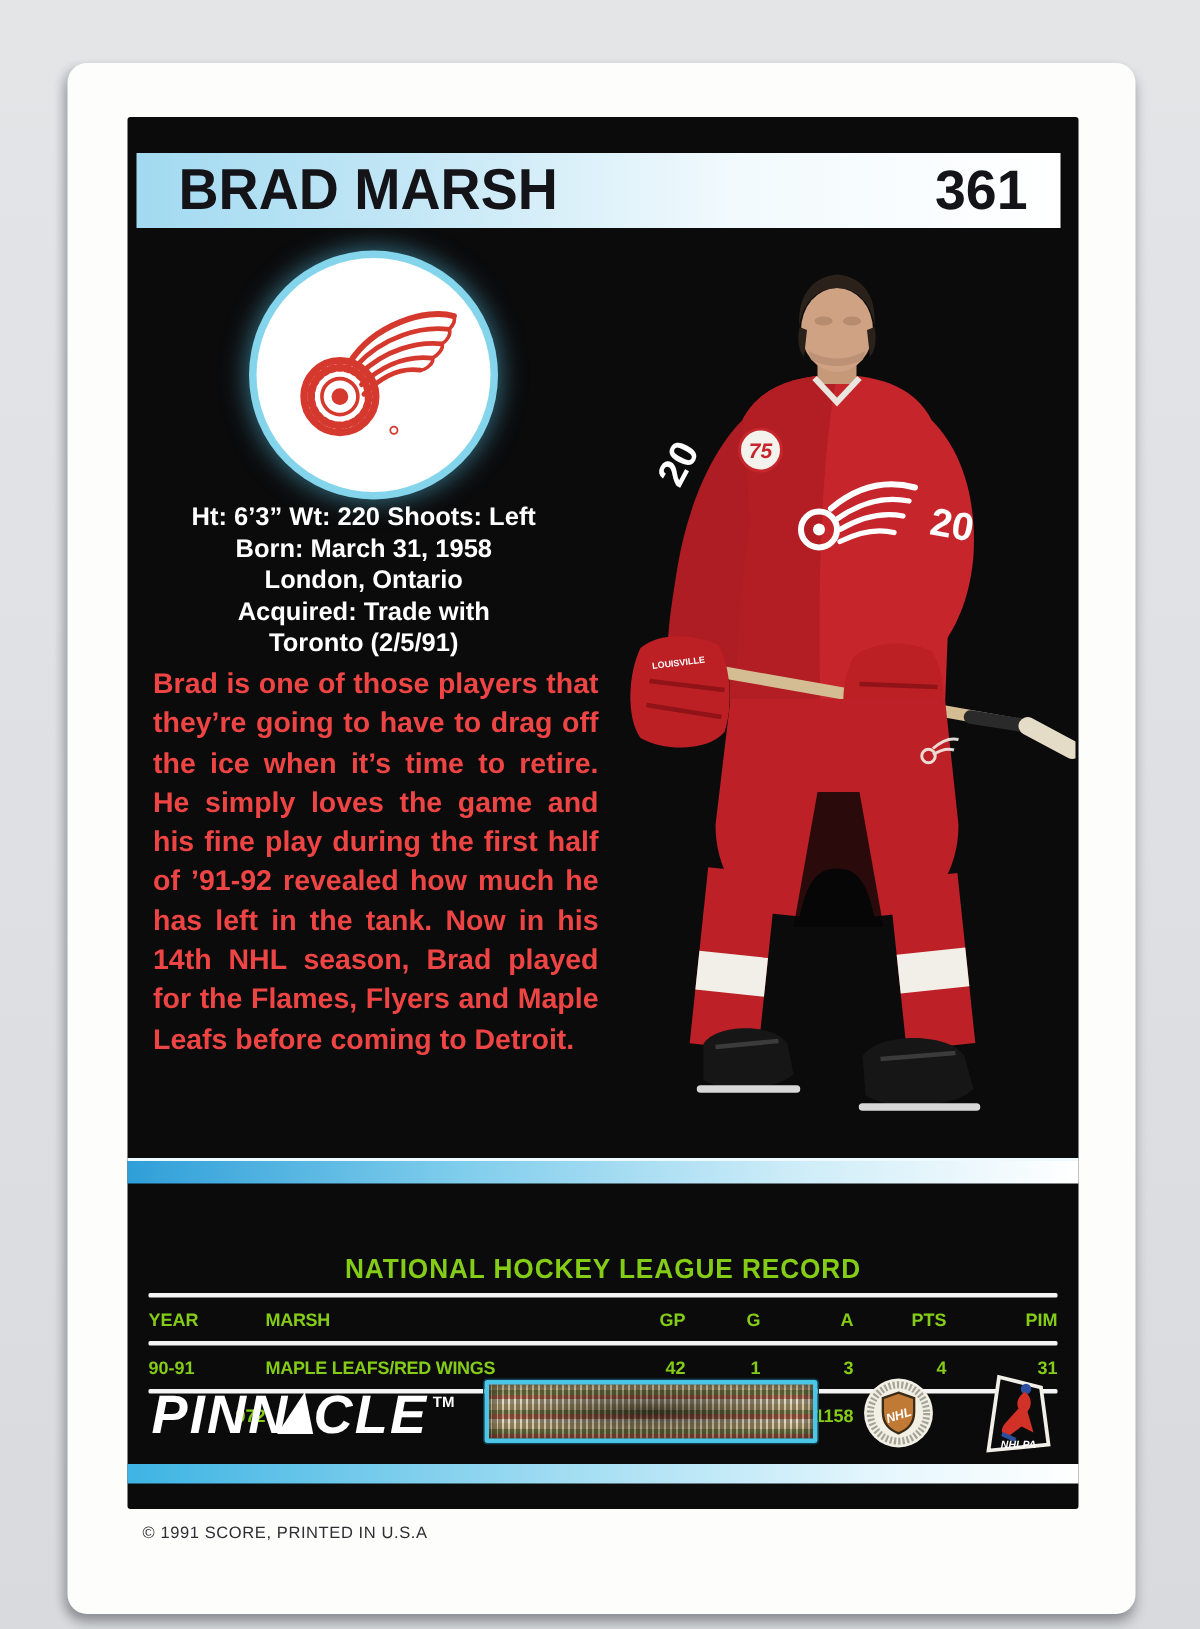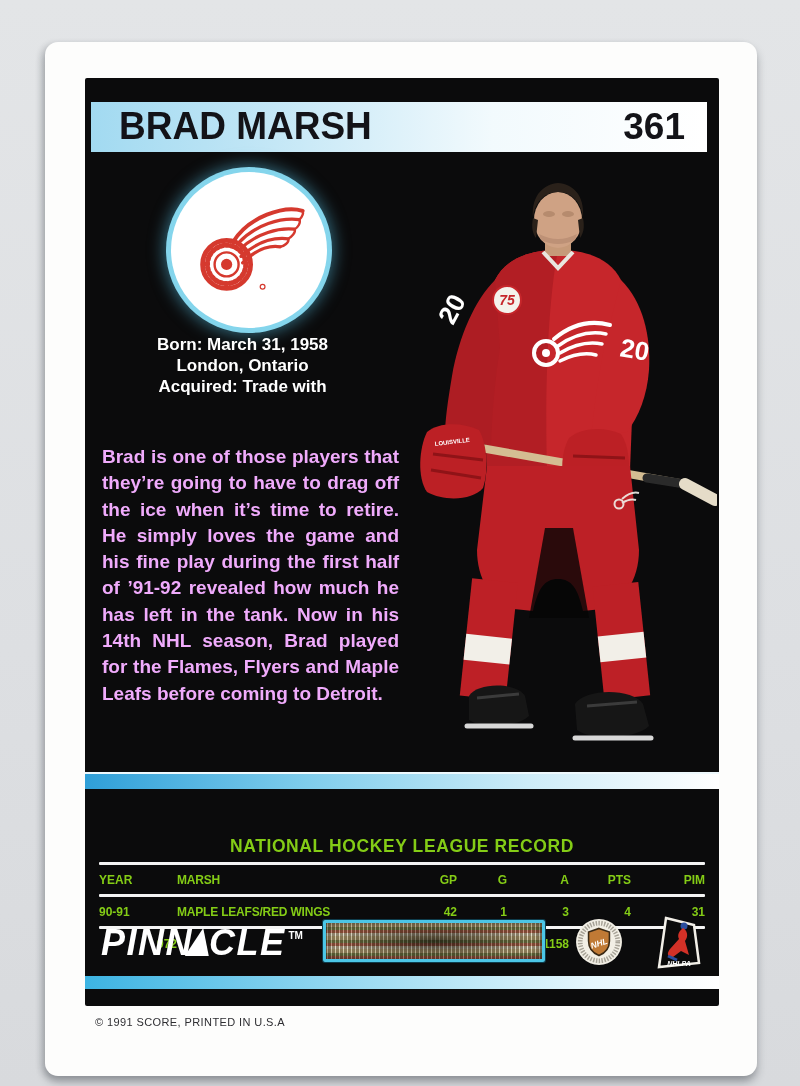--- a/index.html
+++ b/index.html
@@ -39,21 +39,21 @@
     display:flex;align-items:center;justify-content:center;
   }
   
   .bio{
     position:absolute;left:0;top:256px;width:315px;text-align:center;
     color:#fff;font-weight:bold;font-size:17px;line-height:21px;
   }
   
   .summary{
     position:absolute;left:17px;top:366px;width:297px;
-    color:#f0abfc;font-weight:bold;font-size:19px;line-height:26.3px;
+    color:#ef4444;font-weight:bold;font-size:19px;line-height:26.3px;
     text-align:justify;margin:0;
   }
   
   .photo{position:absolute;left:312px;top:70px;width:320px;height:625px;}
   
   .divider{
     position:absolute;left:0;top:694px;width:634px;height:17px;
     background:linear-gradient(90deg,#2f9fd8 0%,#7fcdec 35%,#cdecf8 70%,#ffffff 100%);
     border-top:2px solid #eef9fd;box-sizing:border-box;
   }
@@ -128,23 +128,25 @@
           <circle cx="52" cy="88" r="30" stroke-width="6"></circle>
           <circle cx="52" cy="88" r="24" stroke-width="6.5" stroke-dasharray="2.6 3.6"></circle>
           <circle cx="52" cy="88" r="15" stroke-width="3"></circle>
           <circle cx="52" cy="88" r="7" fill="#d5392e" stroke="none"></circle>
           <circle cx="97" cy="116" r="3" stroke-width="1.5"></circle>
         </g>
       </svg>
     </div>
 
     <div class="bio">
+      <div>Ht: 6’3”  Wt: 220 Shoots: Left</div>
       <div>Born: March 31, 1958</div>
       <div>London, Ontario</div>
       <div>Acquired: Trade with</div>
+      <div>Toronto (2/5/91)</div>
     </div>
 
     <p class="summary">Brad is one of those players that they’re going to have to drag off the ice when it’s time to retire. He simply loves the game and his fine play during the first half of ’91-92 revealed how much he has left in the tank. Now in his 14th NHL season, Brad played for the Flames, Flyers and Maple Leafs before coming to Detroit.</p>
 
     <div class="photo">
       <svg width="320" height="625" viewBox="0 0 320 625">
 
         <path d="M98,132 C108,112 130,102 161,102 C192,102 214,112 224,132 L238,195 L233,322 L90,322 L85,195 Z" fill="#c6262b"></path>
         <path d="M98,132 C108,112 130,102 161,102 C150,160 148,250 150,322 L90,322 L85,195 Z" fill="#b21e24"></path>
 

